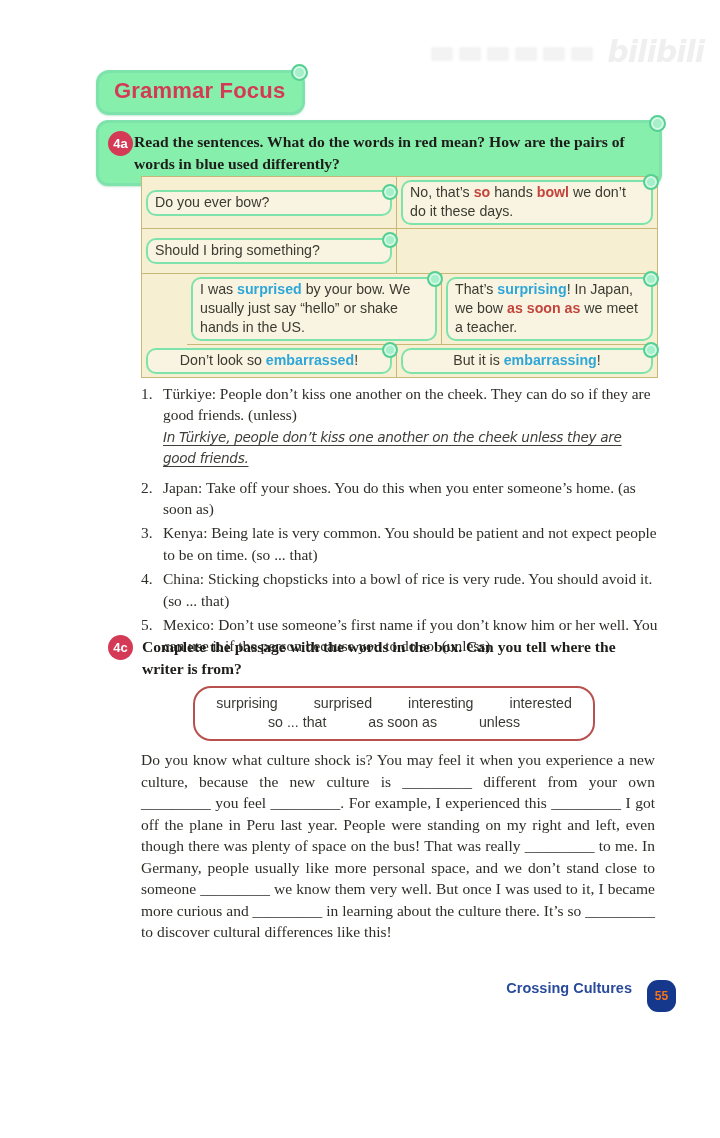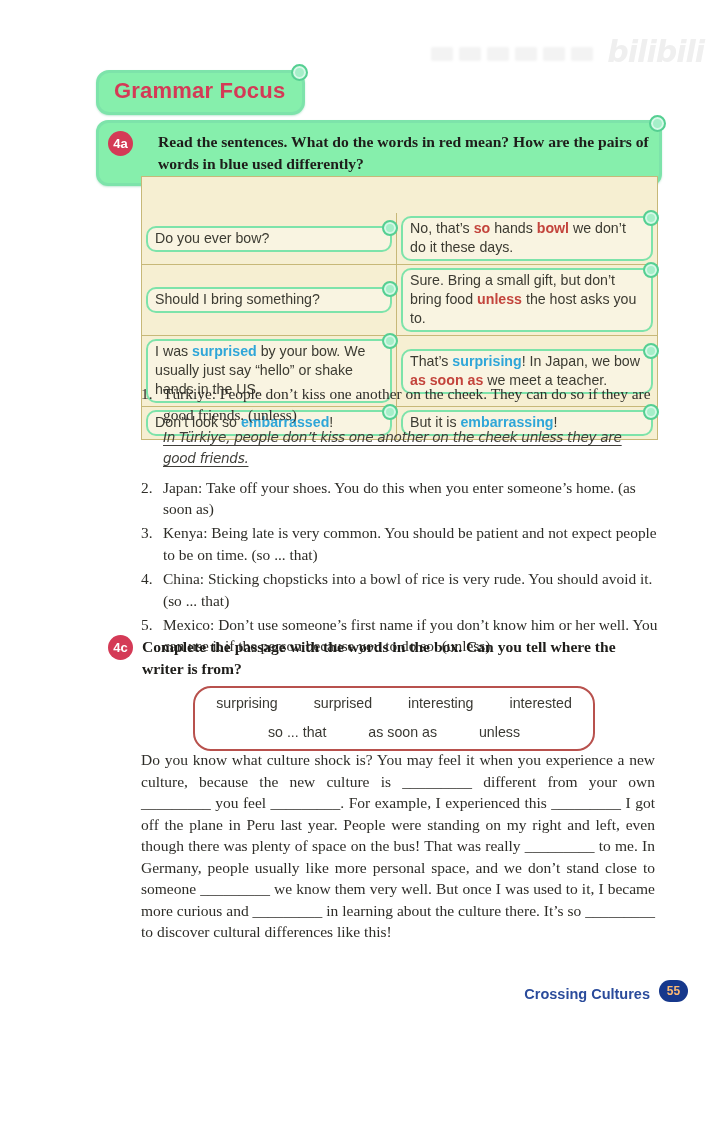--- a/index.html
+++ b/index.html
@@ -26,21 +26,21 @@
   .title-box .handle{top:-9px;right:-6px;}
   .gf-title{font-size:22px;font-weight:bold;color:var(--crimson);letter-spacing:0.2px;}
 
   
   .badge{width:25px;height:25px;border-radius:50%;background:var(--crimson);color:#fff;
          font-weight:bold;font-size:13px;display:flex;align-items:center;justify-content:center;
          flex:0 0 25px;}
   .sec-heading{font-family:"Liberation Serif",serif;font-weight:bold;font-size:15.6px;
                line-height:21.5px;color:#1e1d1a;}
   .secA{position:absolute;left:96px;top:120px;width:566px;box-sizing:border-box;
-        padding:8px 10px 9px 9px;display:flex;gap:25px;border-radius:12px;}
+        padding:8px 10px 9px 9px;display:flex;gap:1px;border-radius:12px;}
   .secA .sec-heading{width:506px;}
   .sec-float{position:absolute;display:flex;gap:9px;}
   .secB{left:105px;top:354px;width:552px;}
   .secC{left:108px;top:635px;width:552px;}
   .secB .sec-heading,.secC .sec-heading{padding-top:1px;}
   .secC .sec-heading{width:498px;}
 
   
   .dtable{position:absolute;left:141px;top:176px;width:515px;background:var(--cream);
           border:1.6px solid var(--tan);}
@@ -63,33 +63,33 @@
   .answer{font-family:"DejaVu Sans",sans-serif;font-style:italic;font-size:13.6px;
           color:#3f3e39;text-decoration:underline;text-underline-offset:3px;
           margin:1px 16px 4px 0;letter-spacing:-0.3px;}
 
   
   .wordbox{position:absolute;left:193px;top:686px;width:402px;box-sizing:border-box;
            border:2px solid var(--box-red);border-radius:18px;padding:7px 10px 9px 10px;
            background:#fff;}
   .wb-row{display:flex;justify-content:center;font-size:14.2px;color:#3a3933;}
   .wb-row1{gap:36px;}
-  .wb-row2{gap:42px;margin-top:13px;}
+  .wb-row2{gap:42px;margin-top:3px;}
 
   
   .passage{position:absolute;left:141px;top:749px;width:514px;
            font-family:"Liberation Serif",serif;font-size:15.5px;line-height:21.5px;
            text-align:justify;color:#2e2d28;}
 
   
-  .footer{position:absolute;top:980px;left:12px;width:676px;display:flex;justify-content:flex-end;
-          align-items:flex-end;gap:9px;}
+  .footer{position:absolute;top:980px;left:0;width:676px;display:flex;justify-content:flex-end;
+          align-items:flex-start;gap:15px;}
   .footer-label{font-weight:bold;font-size:14.5px;color:var(--navy);}
-  .page-badge{min-width:29px;height:22px;border-radius:11px;background:var(--navy-dark);
-              color:#fdba74;font-weight:bold;font-size:12px;display:flex;align-items:center;
+  .page-badge{min-width:29px;height:32px;border-radius:11px;background:var(--navy-dark);
+              color:#f97316;font-weight:bold;font-size:12px;display:flex;align-items:center;
               justify-content:center;padding:4px 4px;box-sizing:border-box;}
 </style>
 </head>
 <body>
 
 <div class="page">
 
   <div class="watermark">
     <span class="wm-blocks">
       <i></i>
@@ -107,45 +107,42 @@
     <span class="gf-title">Grammar Focus</span>
   </div>
 
   <div class="secA anno">
     <div class="handle"></div>
     <div class="badge">4a</div>
     <div class="sec-heading">Read the sentences. What do the words in red mean? How are the pairs of words in blue used differently?</div>
   </div>
 
   <div class="dtable">
-      <div class="dt-row" style="min-height: 43px; margin-top: 36px;">
+      <div class="dt-row" style="min-height: 43px;">
         <div class="dt-cell left">
           <div class="bubble"><span>Do you ever bow?</span><div class="handle"></div></div>
         </div>
         <div class="dt-cell right">
           <div class="bubble"><span>No, that’s </span><span class="em-red">so</span><span> hands </span><span class="em-red">bowl</span><span> we don’t do it these days.</span><div class="handle"></div></div>
         </div>
       </div>
       <div class="dt-row" style="min-height: 44px;">
         <div class="dt-cell left">
           <div class="bubble"><span>Should I bring something?</span><div class="handle"></div></div>
         </div>
-        <div class="dt-cell right">
-          <div class="bubble"><span>Sure. Bring a small gift, but don’t bring food </span><span class="em-red">unless</span><span> the host asks you to.</span><div class="handle"></div></div>
-        </div>
-      </div>
-      <div class="dt-row" style="min-height: 44px;">
+      </div>
+      <div class="dt-row" style="min-height: 44px; margin-left: 45px;">
         <div class="dt-cell left">
           <div class="bubble"><span>I was </span><span class="em-blue">surprised</span><span> by your bow. We usually just say “hello” or shake hands in the US.</span><div class="handle"></div></div>
         </div>
         <div class="dt-cell right">
           <div class="bubble"><span>That’s </span><span class="em-blue">surprising</span><span>! In Japan, we bow </span><span class="em-red">as soon as</span><span> we meet a teacher.</span><div class="handle"></div></div>
         </div>
       </div>
-      <div class="dt-row" style="min-height: 30px;">
+      <div class="dt-row" style="min-height: 30px; text-align: center;">
         <div class="dt-cell left">
           <div class="bubble"><span>Don’t look so </span><span class="em-blue">embarrassed</span><span>!</span><div class="handle"></div></div>
         </div>
         <div class="dt-cell right">
           <div class="bubble"><span>But it is </span><span class="em-blue">embarrassing</span><span>!</span><div class="handle"></div></div>
         </div>
       </div>
     </div>
 
 

